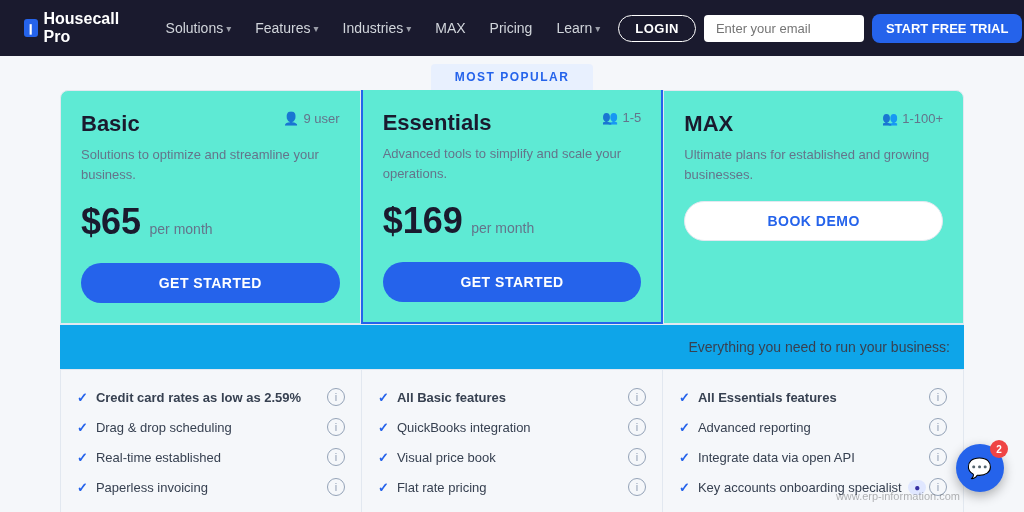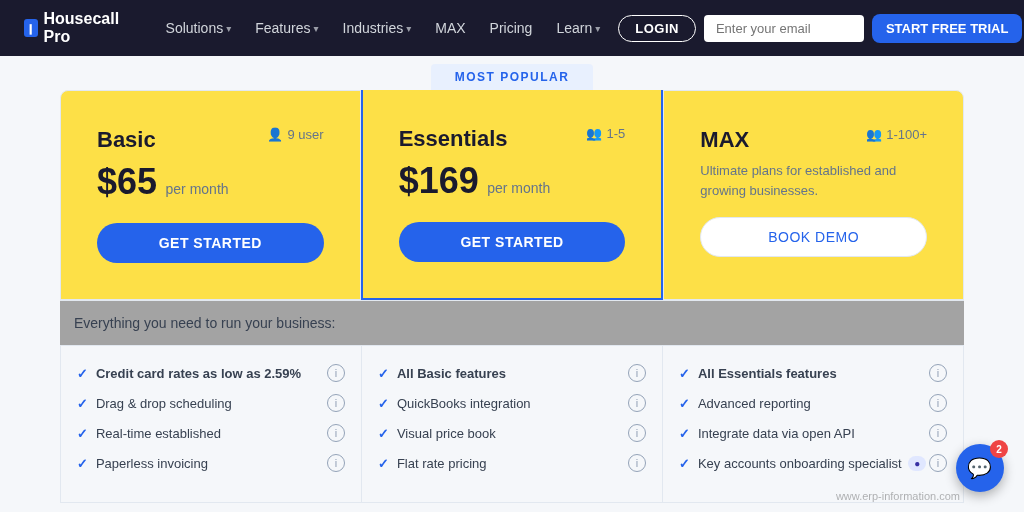--- a/index.html
+++ b/index.html
@@ -110,23 +110,23 @@
     }
 
     
     .cards-wrapper {
       display: flex;
       gap: 0;
       align-items: stretch;
     }
 
     .pricing-card {
-      background: #fde047;
+      background: #5eead4;
       border: 1px solid #e2e8f0;
-      padding: 36px;
+      padding: 20px;
       flex: 1;
     }
     .pricing-card.essentials {
       border: 2px solid #2563eb;
       border-top: none;
     }
     .pricing-card.basic { border-radius: 8px 0 0 0; }
     .pricing-card.max { border-radius: 0 8px 0 0; }
 
     .card-header {
@@ -186,28 +186,28 @@
       text-transform: uppercase;
     }
     .btn-book-demo {
       background: white;
       color: #2563eb;
       width: 100%;
       padding: 11px;
       border: 1.5px solid #e2e8f0;
       border-radius: 30px;
       font-size: 14px;
-      font-weight: 400;
+      font-weight: 700;
       cursor: pointer;
       letter-spacing: 0.5px;
       text-transform: uppercase;
     }
     .features-header {
-      background: #a3a3a3;
-      text-align: left;
+      background: #0ea5e9;
+      text-align: right;
       padding: 14px;
       font-size: 14px;
       color: #374151;
       font-weight: 500;
       border-bottom: 1px solid #e2e8f0;
       border-top: 1px solid #e2e8f0;
     }
     .features-grid {
       display: flex;
       border: 1px solid #e2e8f0;
@@ -343,35 +343,37 @@
   <div class="cards-wrapper">
 
     <div class="pricing-card basic">
       <div class="card-header">
         <span class="card-title">Basic</span>
         <span class="card-users">
           <span>👤</span>
           <span>9 user</span>
         </span>
       </div>
+      <div class="card-desc">Solutions to optimize and streamline your business.</div>
       <div class="card-price">
         <span class="price-amount">$65</span>
         <span class="price-period">per month</span>
       </div>
       <button class="btn-get-started">GET STARTED</button>
     </div>
 
     <div class="pricing-card essentials">
       <div class="card-header">
         <span class="card-title">Essentials</span>
         <span class="card-users">
           <span>👥</span>
           <span>1-5</span>
         </span>
       </div>
+      <div class="card-desc">Advanced tools to simplify and scale your operations.</div>
       <div class="card-price">
         <span class="price-amount">$169</span>
         <span class="price-period">per month</span>
       </div>
       <button class="btn-get-started">GET STARTED</button>
     </div>
 
     <div class="pricing-card max">
       <div class="card-header">
         <span class="card-title">MAX</span>

